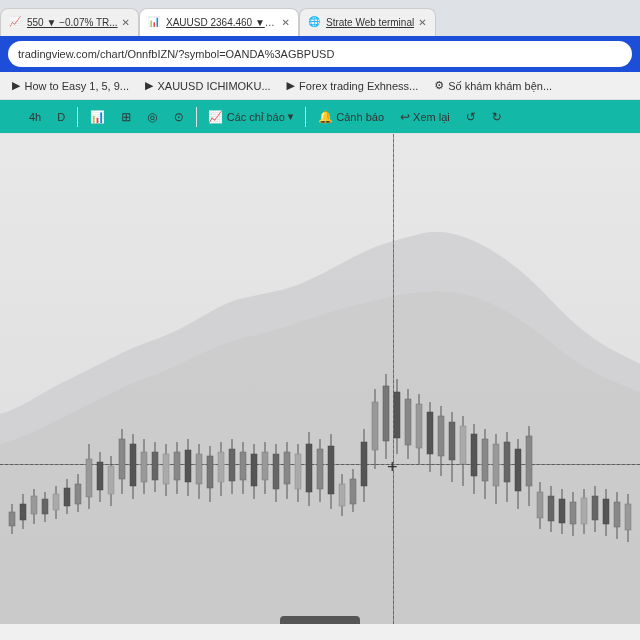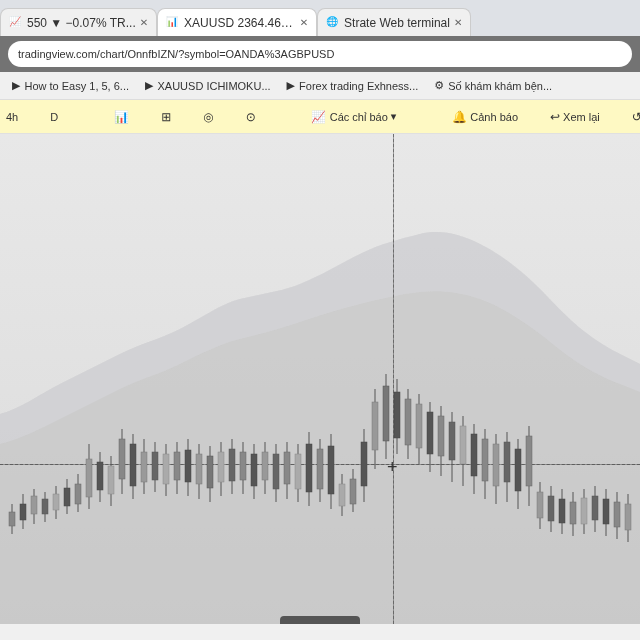--- a/index.html
+++ b/index.html
@@ -6,34 +6,34 @@
     body { width: 640px; height: 640px; overflow: hidden; background: #f0f0f0; font-family: Arial, sans-serif; font-size: 12px; }
 
     
     .browser-chrome { background: #dee1e6; width: 100%; }
 
     
     .tab-bar { display: flex; align-items: flex-end; padding: 6px 0 0 0; background: #dee1e6; height: 36px; }
     .tab { display: flex; align-items: center; height: 28px; padding: 0 8px; background: #f0f0f0; border-radius: 8px 8px 0 0; font-size: 11px; color: #333; gap: 4px; min-width: 120px; max-width: 160px; border: 1px solid #ccc; border-bottom: none; }
     .tab.active { background: #fff; z-index: 1; }
     .tab-favicon { width: 14px; height: 14px; font-size: 10px; }
-    .tab-title { flex: 1; overflow: hidden; text-overflow: ellipsis; white-space: nowrap; font-size: 12px; }
+    .tab-title { flex: 1; overflow: hidden; text-overflow: ellipsis; white-space: nowrap; font-size: 10px; text-decoration: underline; }
     .tab-close { font-size: 10px; color: #666; cursor: pointer; }
 
     
-    .address-bar { display: flex; align-items: center; height: 36px; background: #737373; padding: 4px 8px; gap: 4px; }
+    .address-bar { display: flex; align-items: center; height: 36px; background: #1d4ed8; padding: 4px 8px; gap: 4px; }
     .address-input { flex: 1; height: 26px; background: #fff; border: none; border-radius: 13px; padding: 0 10px; font-size: 11px; color: #333; }
 
     
     .bookmarks-bar { display: flex; align-items: center; height: 28px; background: #f0f0f0; border-bottom: 1px solid #ddd; padding: 0 8px; gap: 8px; overflow: hidden; }
     .bookmark-item { display: flex; align-items: center; gap: 4px; font-size: 11px; color: #333; white-space: nowrap; cursor: pointer; padding: 2px 4px; border-radius: 3px; }
     .bookmark-icon { font-size: 11px; }
 
     
-    .chart-toolbar { display: flex; align-items: center; height: 34px; background: #fef9c3; border-bottom: 1px solid #e0e0e0; padding: 0 0; gap: 20px; }
+    .chart-toolbar { display: flex; align-items: center; height: 34px; background: #14b8a6; border-bottom: 1px solid #e0e0e0; padding: 0 23px; gap: 4px; }
     .toolbar-btn { display: flex; align-items: center; gap: 3px; padding: 3px 6px; border-radius: 3px; cursor: pointer; font-size: 11px; color: #333; white-space: nowrap; }
     .toolbar-separator { width: 1px; height: 20px; background: #e0e0e0; margin: 0 2px; }
     .toolbar-icon { font-size: 12px; }
 
     
     .chart-area { width: 640px; height: 490px; background: linear-gradient(180deg, #e8e8e8 0%, #e0e0e0 60%, #d8d8d8 100%); position: relative; overflow: hidden; }
 
     
     .crosshair-v { position: absolute; left: 393px; top: 0; width: 1px; height: 100%; background: rgba(80,80,80,0.5); border-left: 1px dashed rgba(80,80,80,0.6); pointer-events: none; }
     .crosshair-h { position: absolute; left: 0; top: 330px; width: 100%; height: 1px; background: rgba(80,80,80,0.5); border-top: 1px dashed rgba(80,80,80,0.6); pointer-events: none; }
@@ -73,21 +73,21 @@
     </div>
   </div>
 
   <div class="address-bar">
     <input class="address-input" type="text" value="tradingview.com/chart/OnnfbIZN/?symbol=OANDA%3AGBPUSD" style="">
   </div>
 
   <div class="bookmarks-bar">
     <div class="bookmark-item">
       <span class="bookmark-icon">▶</span>
-      <span>How to Easy 1, 5, 6...</span>
+      <span>How to Easy 1, 5, 9...</span>
     </div>
     <div class="bookmark-item">
       <span class="bookmark-icon">▶</span>
       <span>XAUUSD ICHIMOKU...</span>
     </div>
     <div class="bookmark-item">
       <span class="bookmark-icon">▶</span>
       <span>Forex trading Exhness...</span>
     </div>
     <div class="bookmark-item">

